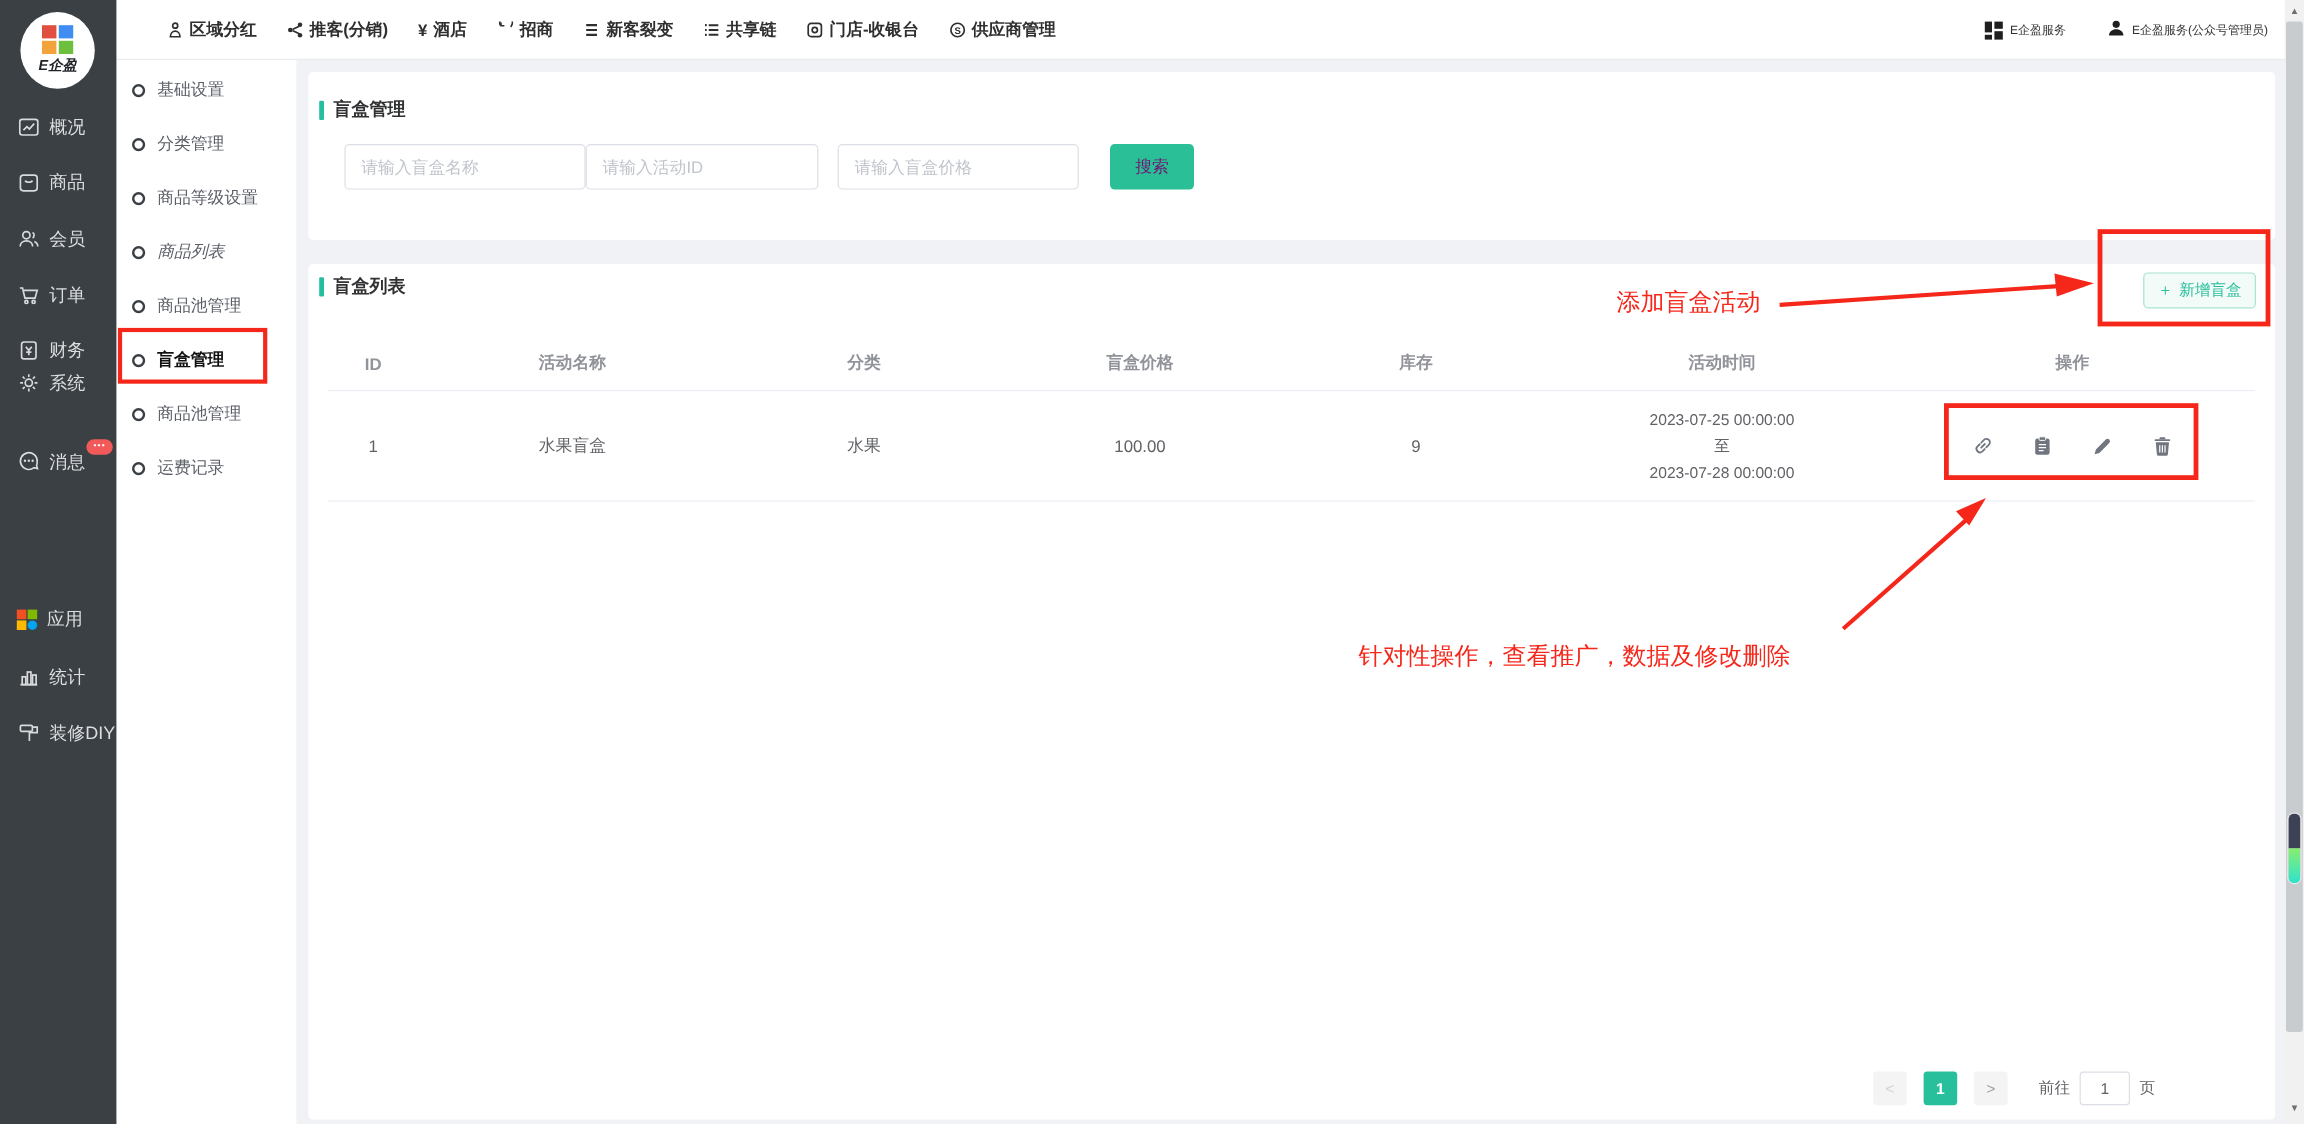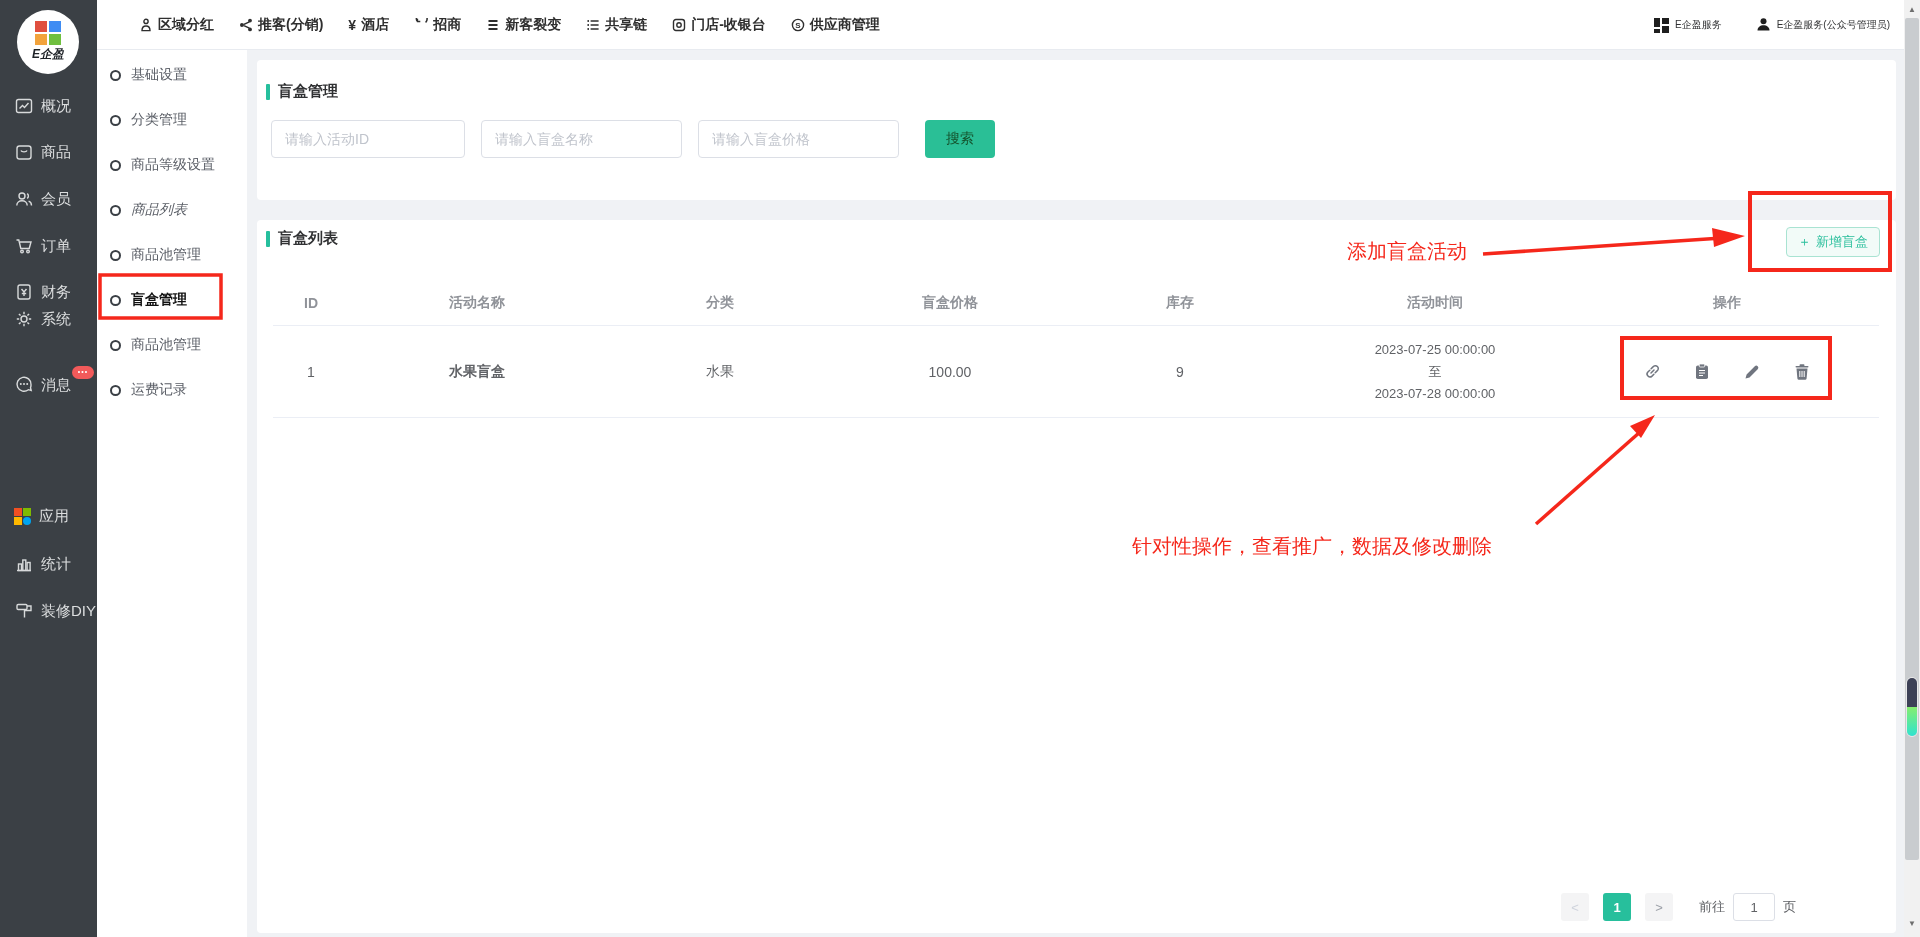--- a/index.html
+++ b/index.html
@@ -55,34 +55,34 @@
   .sec-title { position:absolute; display:flex; align-items:center; gap:8px; }
   .sec-bar { width:4px; height:16px; background:#26bf9d; border-radius:1px; }
   .sec-text { font-size:15px; font-weight:700; color:#303133; }
 
   .search-row { position:absolute; left:14px; top:60px; display:flex; align-items:center; }
   .inp { height:38px; border:1px solid #dcdfe6; border-radius:4px; font-size:14px; color:#606266; padding:0 13px;
          font-family:"Liberation Sans", sans-serif; outline:none; }
   .inp::placeholder { color:#c0c4cc; }
   .sel { height:38px; border:1px solid #dcdfe6; border-radius:4px; display:flex; align-items:center; justify-content:space-between;
          padding:0 12px; color:#c0c4cc; font-size:14px; cursor:pointer; background:#fff; }
-  .search-btn { width:70px; height:38px; background:#2abf96; color:#14532d; font-size:14px; border:none; border-radius:4px;
+  .search-btn { width:70px; height:38px; background:#2abf96; color:#701a75; font-size:14px; border:none; border-radius:4px;
                 margin-left:26px; cursor:pointer; font-family:"Liberation Sans", sans-serif; }
 
   .add-btn { position:absolute; right:16px; top:7px; width:94px; height:30px; background:#f2fbf8; border:1px solid #a9e3d2;
              color:#2abf9c; font-size:13px; border-radius:4px; cursor:pointer; display:flex; align-items:center; justify-content:center; gap:5px;
              font-family:"Liberation Sans", sans-serif; }
 
   
   .tbl { position:absolute; left:16px; top:60px; width:1606px; }
   .trow { display:flex; align-items:center; }
   .thead { height:46px; border-bottom:1px solid #ebeef5; }
   .tbody-row { height:92px; border-bottom:1px solid #ebeef5; }
   .tc { text-align:center; flex:none; }
-  .c0 { width:76px; } .c1 { width:256px;font-weight:bold; } .c2 { width:230px; } .c3 { width:230px; } .c4 { width:230px; } .c5 { width:280px; } .c6 { width:304px; }
+  .c0 { width:76px; } .c1 { width:256px; } .c2 { width:230px; } .c3 { width:230px; } .c4 { width:230px; } .c5 { width:280px; } .c6 { width:304px; }
   .th { font-size:14px; color:#909399; font-weight:700; }
   .td { font-size:14px; color:#606266; }
   .time-cell div { line-height:22px; font-size:13px; color:#606266; }
   .ops { display:flex; align-items:center; justify-content:center; gap:30px; }
   .op-ico { width:20px; height:20px; display:flex; align-items:center; justify-content:center; cursor:pointer; color:#70757f; }
 
   
   .pager { position:absolute; right:100px; bottom:12px; display:flex; align-items:center; }
   .pg-btn { width:28px; height:28px; border-radius:3px; background:#f4f4f5; display:flex; align-items:center; justify-content:center;
             cursor:pointer; font-size:13px; }
@@ -354,22 +354,22 @@
   </div>
 
   <div class="main">
 
     <div class="card card1">
       <div class="sec-title" style="left:9px; top:22px;">
         <span class="sec-bar"></span>
         <span class="sec-text">盲盒管理</span>
       </div>
       <div class="search-row">
+        <input class="inp" style="width: 201px; margin-left: 16px;" placeholder="请输入盲盒名称">
         <input class="inp" style="width: 194px;" placeholder="请输入活动ID">
-        <input class="inp" style="width: 201px; margin-left: 16px;" placeholder="请输入盲盒名称">
         <input class="inp" style="width: 201px; margin-left: 16px;" placeholder="请输入盲盒价格">
         <button class="search-btn">搜索</button>
       </div>
     </div>
 
     <div class="card card2">
       <div class="sec-title" style="left:9px; top:9px;">
         <span class="sec-bar"></span>
         <span class="sec-text">盲盒列表</span>
       </div>

